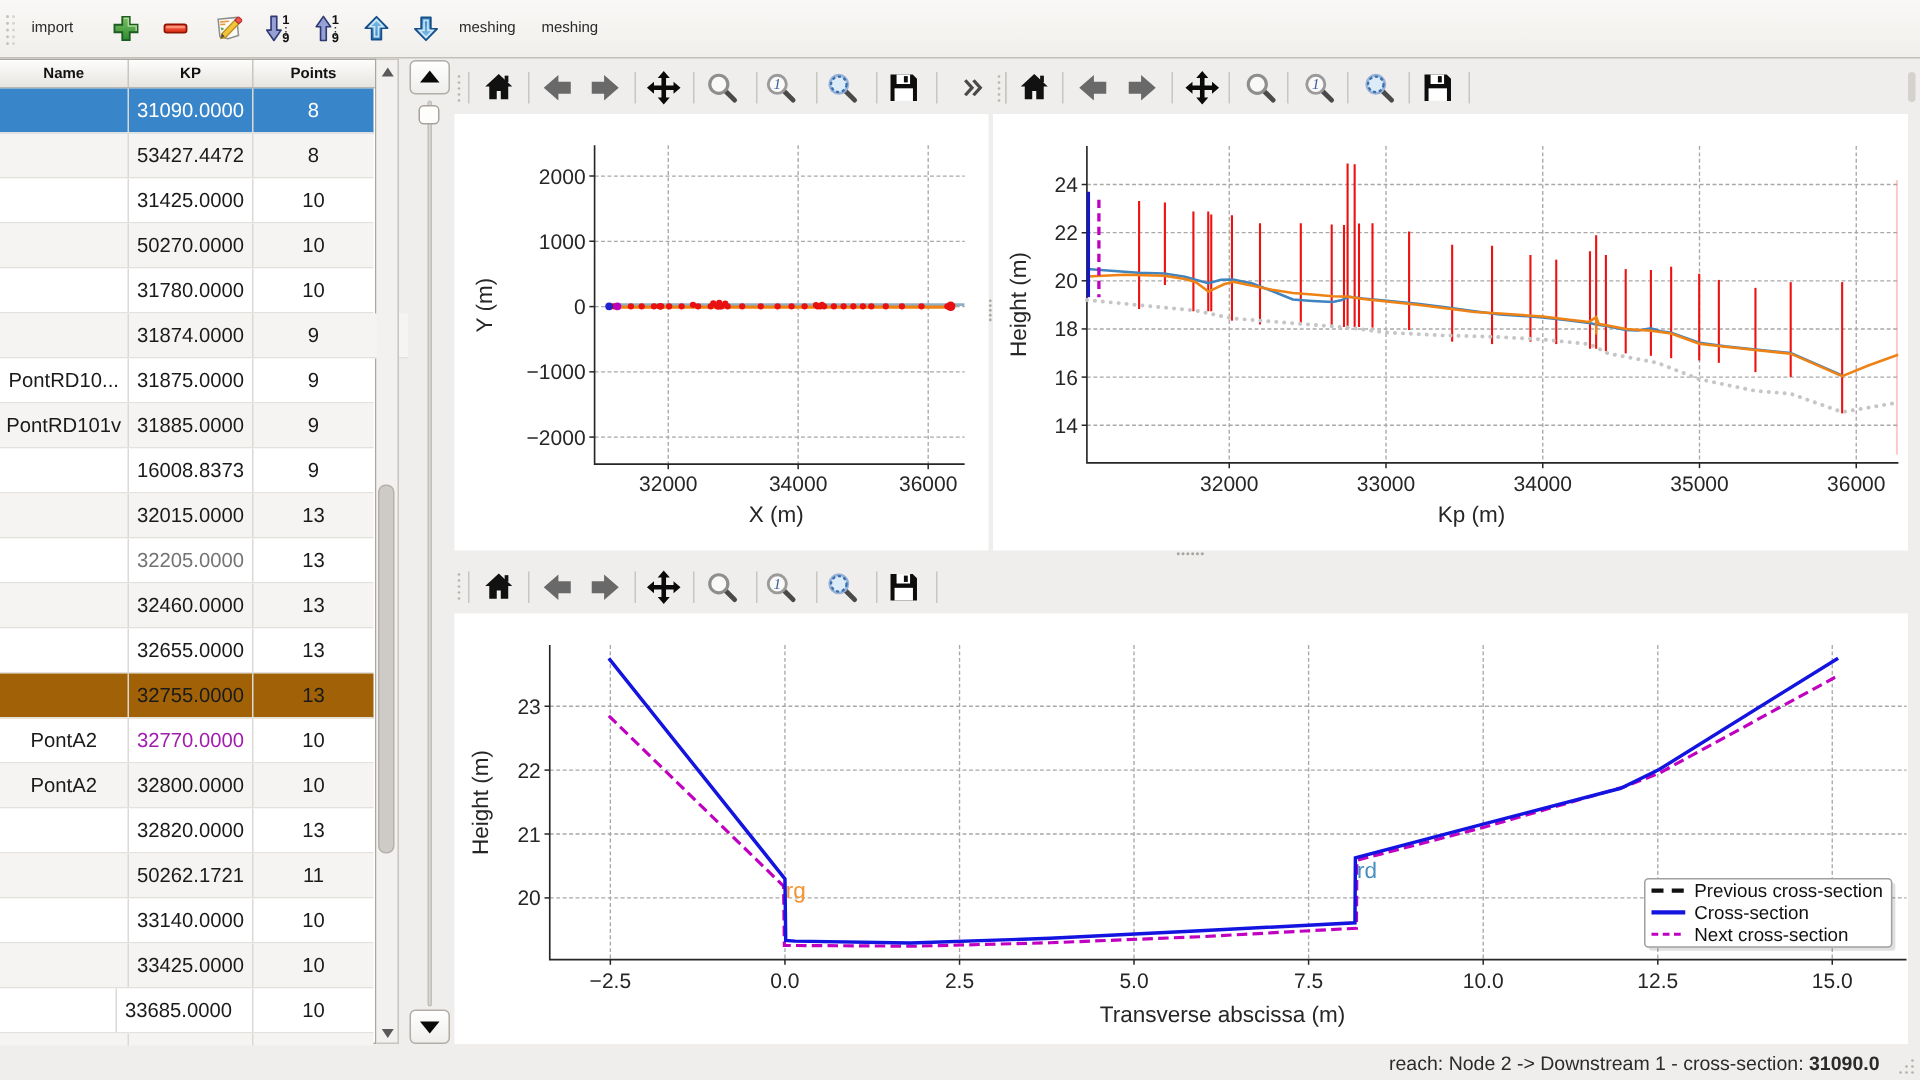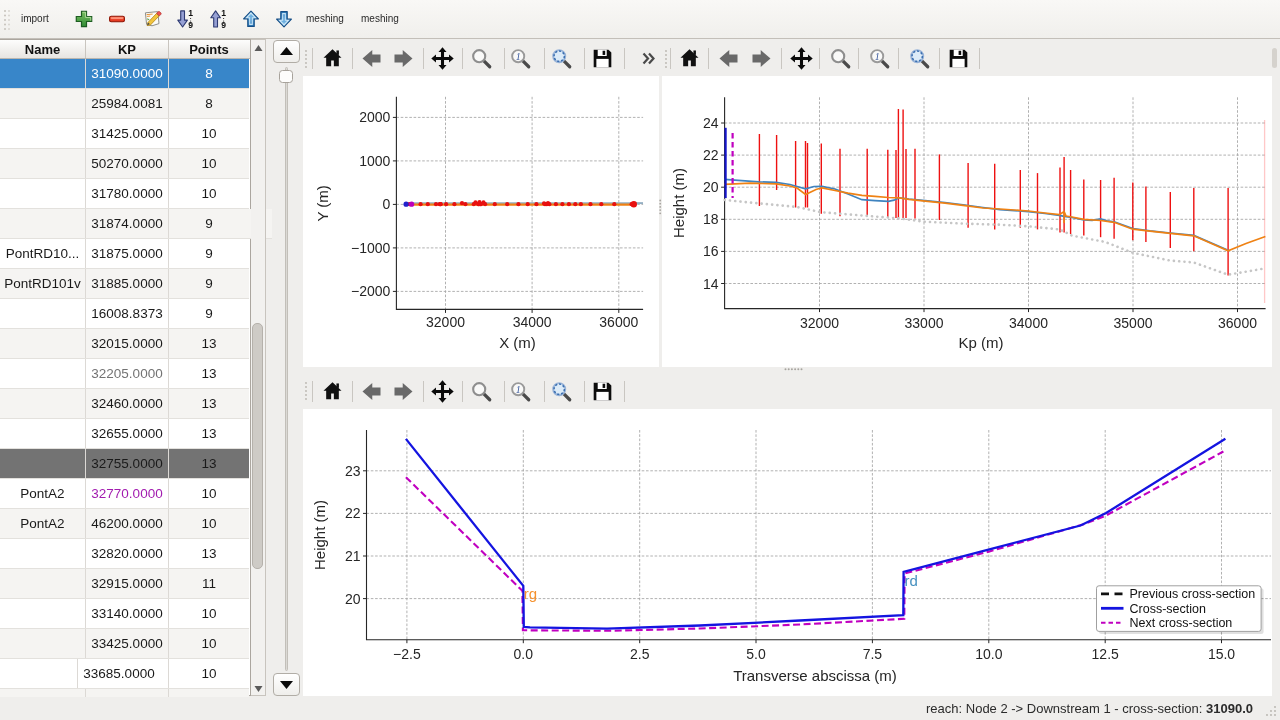--- a/index.html
+++ b/index.html
@@ -2,21 +2,21 @@
 <html><head><meta charset="utf-8">
 <style>
 *{margin:0;padding:0;box-sizing:border-box}
 html,body{width:1280px;height:720px;overflow:hidden}
 body{font-family:"Liberation Sans", sans-serif;background:#efeeec;position:relative;-webkit-font-smoothing:antialiased}
 .abs{position:absolute}
 .tb{position:absolute;left:0;top:0;width:1280px;height:39px;background:linear-gradient(#f9f8f6,#f0efec);border-bottom:1px solid #c3bfb9}
 .tbtxt{position:absolute;top:0;height:38px;line-height:38px;font-size:10px;color:#2a2a2a}
 .white{background:#fff;position:absolute}
 svg{position:absolute;display:block}
-.hdrcell{position:absolute;top:0;height:100%;display:flex;align-items:center;justify-content:center;font-weight:bold;font-size:13px;color:#111}
+.hdrcell{position:absolute;top:0;height:100%;display:flex;align-items:center;justify-content:center;font-weight:bold;font-size:10px;color:#111}
 .cell{position:absolute;top:0;height:100%;display:flex;align-items:center;justify-content:center;font-size:13.5px;color:#1a1a1a;white-space:nowrap;overflow:hidden}
 </style></head><body>
 
 <svg width="0" height="0" style="position:absolute">
 <defs>
 <linearGradient id="gp" x1="0" y1="0" x2="0" y2="1">
         <stop offset="0" stop-color="#7cc063"></stop>
         <stop offset="1" stop-color="#2f8b33"></stop>
       </linearGradient>
 <linearGradient id="gm" x1="0" y1="0" x2="0" y2="1">
@@ -147,21 +147,21 @@
 <div class="hdrcell" style="left:85px;width:83px;border-left:1px solid #c9c5bf">KP</div>
 <div class="hdrcell" style="left:168px;width:81px;border-left:1px solid #c9c5bf">Points</div>
 </div>
 <div class="abs" style="left:0;top:19px;width:249px;height:30px;background:#3886c9;border-bottom:1px solid #e3e1dd;color:#fff">
 <div class="cell" style="left:0;width:85px;color:#fff"></div>
 <div class="cell" style="left:85px;width:83px;border-left:1px solid #dcd9d5;color:#fff">31090.0000</div>
 <div class="cell" style="left:168px;width:81px;border-left:1px solid #dcd9d5;color:#fff">8</div>
 </div>
 <div class="abs" style="left:0;top:49px;width:249px;height:30px;background:#f5f4f2;border-bottom:1px solid #e3e1dd;color:#1a1a1a">
 <div class="cell" style="left:0;width:85px;color:#1a1a1a"></div>
-<div class="cell" style="left:85px;width:83px;border-left:1px solid #dcd9d5;color:#1a1a1a">25984.0081</div>
+<div class="cell" style="left:85px;width:83px;border-left:1px solid #dcd9d5;color:#1a1a1a">53427.4472</div>
 <div class="cell" style="left:168px;width:81px;border-left:1px solid #dcd9d5;color:#1a1a1a">8</div>
 </div>
 <div class="abs" style="left:0;top:79px;width:249px;height:30px;background:#ffffff;border-bottom:1px solid #e3e1dd;color:#1a1a1a">
 <div class="cell" style="left:0;width:85px;color:#1a1a1a"></div>
 <div class="cell" style="left:85px;width:83px;border-left:1px solid #dcd9d5;color:#1a1a1a">31425.0000</div>
 <div class="cell" style="left:168px;width:81px;border-left:1px solid #dcd9d5;color:#1a1a1a">10</div>
 </div>
 <div class="abs" style="left:0;top:109px;width:249px;height:30px;background:#f5f4f2;border-bottom:1px solid #e3e1dd;color:#1a1a1a">
 <div class="cell" style="left:0;width:85px;color:#1a1a1a"></div>
 <div class="cell" style="left:85px;width:83px;border-left:1px solid #dcd9d5;color:#1a1a1a">50270.0000</div>
@@ -205,43 +205,43 @@
 <div class="abs" style="left:0;top:349px;width:249px;height:30px;background:#f5f4f2;border-bottom:1px solid #e3e1dd;color:#1a1a1a">
 <div class="cell" style="left:0;width:85px;color:#1a1a1a"></div>
 <div class="cell" style="left:85px;width:83px;border-left:1px solid #dcd9d5;color:#1a1a1a">32460.0000</div>
 <div class="cell" style="left:168px;width:81px;border-left:1px solid #dcd9d5;color:#1a1a1a">13</div>
 </div>
 <div class="abs" style="left:0;top:379px;width:249px;height:30px;background:#ffffff;border-bottom:1px solid #e3e1dd;color:#1a1a1a">
 <div class="cell" style="left:0;width:85px;color:#1a1a1a"></div>
 <div class="cell" style="left:85px;width:83px;border-left:1px solid #dcd9d5;color:#1a1a1a">32655.0000</div>
 <div class="cell" style="left:168px;width:81px;border-left:1px solid #dcd9d5;color:#1a1a1a">13</div>
 </div>
-<div class="abs" style="left:0;top:409px;width:249px;height:30px;background:#737373;border-bottom:1px solid #e3e1dd;color:#1a1a1a">
+<div class="abs" style="left:0;top:409px;width:249px;height:30px;background:#a16207;border-bottom:1px solid #e3e1dd;color:#1a1a1a">
 <div class="cell" style="left:0;width:85px;color:#1a1a1a"></div>
 <div class="cell" style="left:85px;width:83px;border-left:1px solid #dcd9d5;color:#1a1a1a">32755.0000</div>
 <div class="cell" style="left:168px;width:81px;border-left:1px solid #dcd9d5;color:#1a1a1a">13</div>
 </div>
 <div class="abs" style="left:0;top:439px;width:249px;height:30px;background:#ffffff;border-bottom:1px solid #e3e1dd;color:#1a1a1a">
 <div class="cell" style="left:0;width:85px;color:#1a1a1a">PontA2</div>
 <div class="cell" style="left:85px;width:83px;border-left:1px solid #dcd9d5;color:#a21caf">32770.0000</div>
 <div class="cell" style="left:168px;width:81px;border-left:1px solid #dcd9d5;color:#1a1a1a">10</div>
 </div>
 <div class="abs" style="left:0;top:469px;width:249px;height:30px;background:#f5f4f2;border-bottom:1px solid #e3e1dd;color:#1a1a1a">
 <div class="cell" style="left:0;width:85px;color:#1a1a1a">PontA2</div>
-<div class="cell" style="left:85px;width:83px;border-left:1px solid #dcd9d5;color:#1a1a1a">46200.0000</div>
+<div class="cell" style="left:85px;width:83px;border-left:1px solid #dcd9d5;color:#1a1a1a">32800.0000</div>
 <div class="cell" style="left:168px;width:81px;border-left:1px solid #dcd9d5;color:#1a1a1a">10</div>
 </div>
 <div class="abs" style="left:0;top:499px;width:249px;height:30px;background:#ffffff;border-bottom:1px solid #e3e1dd;color:#1a1a1a">
 <div class="cell" style="left:0;width:85px;color:#1a1a1a"></div>
 <div class="cell" style="left:85px;width:83px;border-left:1px solid #dcd9d5;color:#1a1a1a">32820.0000</div>
 <div class="cell" style="left:168px;width:81px;border-left:1px solid #dcd9d5;color:#1a1a1a">13</div>
 </div>
 <div class="abs" style="left:0;top:529px;width:249px;height:30px;background:#f5f4f2;border-bottom:1px solid #e3e1dd;color:#1a1a1a">
 <div class="cell" style="left:0;width:85px;color:#1a1a1a"></div>
-<div class="cell" style="left:85px;width:83px;border-left:1px solid #dcd9d5;color:#1a1a1a">32915.0000</div>
+<div class="cell" style="left:85px;width:83px;border-left:1px solid #dcd9d5;color:#1a1a1a">50262.1721</div>
 <div class="cell" style="left:168px;width:81px;border-left:1px solid #dcd9d5;color:#1a1a1a">11</div>
 </div>
 <div class="abs" style="left:0;top:559px;width:249px;height:30px;background:#ffffff;border-bottom:1px solid #e3e1dd;color:#1a1a1a">
 <div class="cell" style="left:0;width:85px;color:#1a1a1a"></div>
 <div class="cell" style="left:85px;width:83px;border-left:1px solid #dcd9d5;color:#1a1a1a">33140.0000</div>
 <div class="cell" style="left:168px;width:81px;border-left:1px solid #dcd9d5;color:#1a1a1a">10</div>
 </div>
 <div class="abs" style="left:0;top:589px;width:249px;height:30px;background:#f5f4f2;border-bottom:1px solid #e3e1dd;color:#1a1a1a">
 <div class="cell" style="left:0;width:85px;color:#1a1a1a"></div>
 <div class="cell" style="left:85px;width:83px;border-left:1px solid #dcd9d5;color:#1a1a1a">33425.0000</div>

